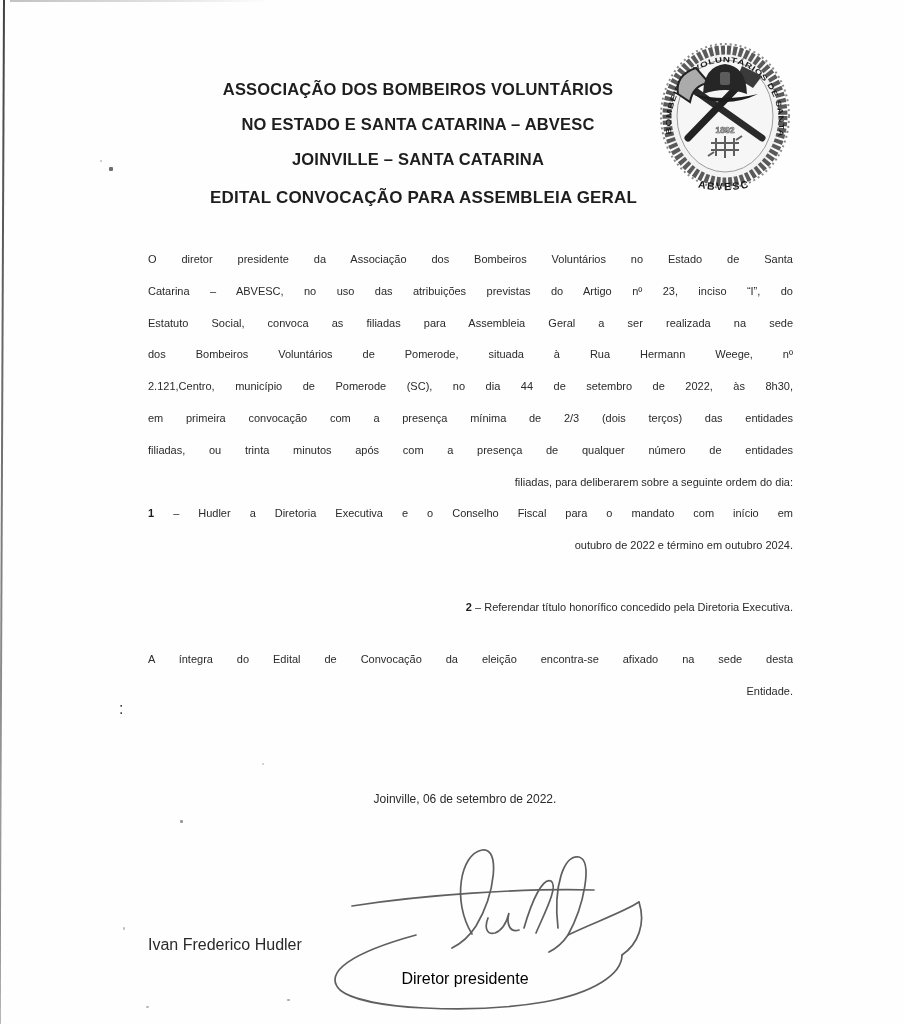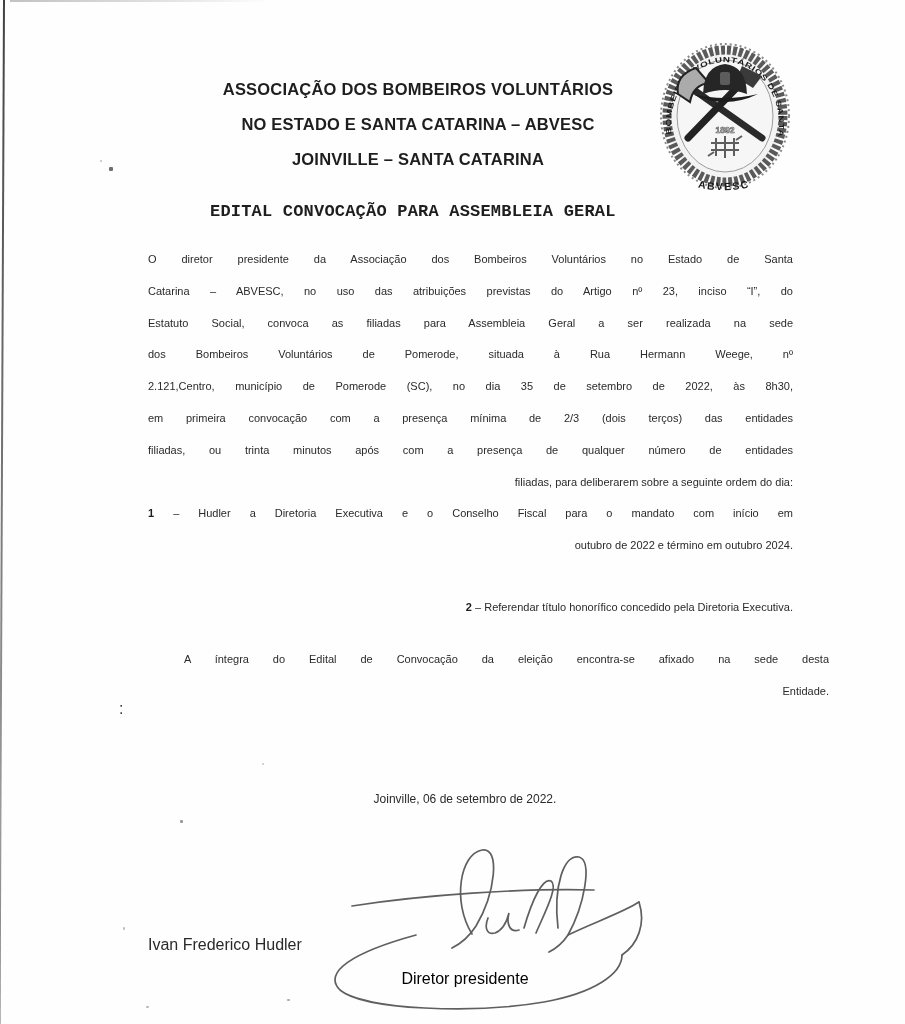--- a/index.html
+++ b/index.html
@@ -26,37 +26,37 @@
   .colon-mark{
     position:absolute;left:119px;top:700px;font-size:16px;color:#3a3a3a;
   }
   
   .org-block{
     position:absolute;left:148px;top:72px;width:540px;
     text-align:center;font-weight:700;font-size:16.5px;line-height:35px;
     color:#1e1e1e;letter-spacing:.2px;
   }
   .edital-title{
-    position:absolute;left:210px;top:202px;
-    font-weight:700;font-size:17px;color:#1e1e1e;letter-spacing:.2px;font-family:Liberation Mono, monospace;
+    position:absolute;left:210px;top:188px;
+    font-weight:700;font-size:17px;color:#1e1e1e;letter-spacing:.2px;
   }
   .logo{position:absolute;left:650px;top:36px;width:150px;height:162px;}
   
   .bodyblock{
     position:absolute;left:148px;width:645px;
     font-size:11px;line-height:31.8px;color:#2a2a2a;
   }
   .jline{text-align:justify;height:31.8px;overflow:hidden;}
   .jline::after{content:"";display:inline-block;width:100%;height:0;}
   .pline{height:31.8px;overflow:hidden;text-align:right;}
   .num{font-weight:700;color:#1d1d1d;}
   .para1{top:244px;}
   .item1{top:498px;}
   .item2{top:592px;}
-  .closing{top:644px;margin-left:36px;}
+  .closing{top:644px;}
   .dateline{
     position:absolute;left:148px;top:792px;width:634px;
     text-align:center;font-size:12px;color:#2a2a2a;
   }
   .sig-name{
     position:absolute;left:148px;top:936px;width:634px;
     text-align:left;font-size:16px;color:#2a2a2a;
   }
   .sig-role{
     position:absolute;left:148px;top:970px;width:634px;
@@ -121,21 +121,21 @@
     <text font-family="Liberation Sans, sans-serif" font-size="10.5" font-weight="700" fill="#1a1a1a" letter-spacing="1.5">
       <textPath href="#arcBottom" startOffset="6">ABVESC</textPath>
     </text>
   </svg>
 
   <div class="bodyblock para1">
     <div class="jline">O diretor presidente da Associação dos Bombeiros Voluntários no Estado de Santa</div>
     <div class="jline">Catarina – ABVESC, no uso das atribuições previstas do Artigo nº 23, inciso “I”, do</div>
     <div class="jline">Estatuto Social, convoca as filiadas para Assembleia Geral a ser realizada na sede</div>
     <div class="jline">dos Bombeiros Voluntários de Pomerode, situada à Rua Hermann Weege, nº</div>
-    <div class="jline">2.121,Centro, município de Pomerode (SC), no dia 35 de setembro de 2022, às 8h30,</div>
+    <div class="jline">2.121,Centro, município de Pomerode (SC), no dia 44 de setembro de 2022, às 8h30,</div>
     <div class="jline">em primeira convocação com a presença mínima de 2/3 (dois terços) das entidades</div>
     <div class="jline">filiadas, ou trinta minutos após com a presença de qualquer número de entidades</div>
     <div class="pline">filiadas, para deliberarem sobre a seguinte ordem do dia:</div>
   </div>
 
   <div class="bodyblock item1">
     <div class="jline"><span class="num">1</span> <span>– Hudler a Diretoria Executiva e o Conselho Fiscal para o mandato com início em</span></div>
     <div class="pline">outubro de 2022 e término em outubro 2024.</div>
   </div>
 

